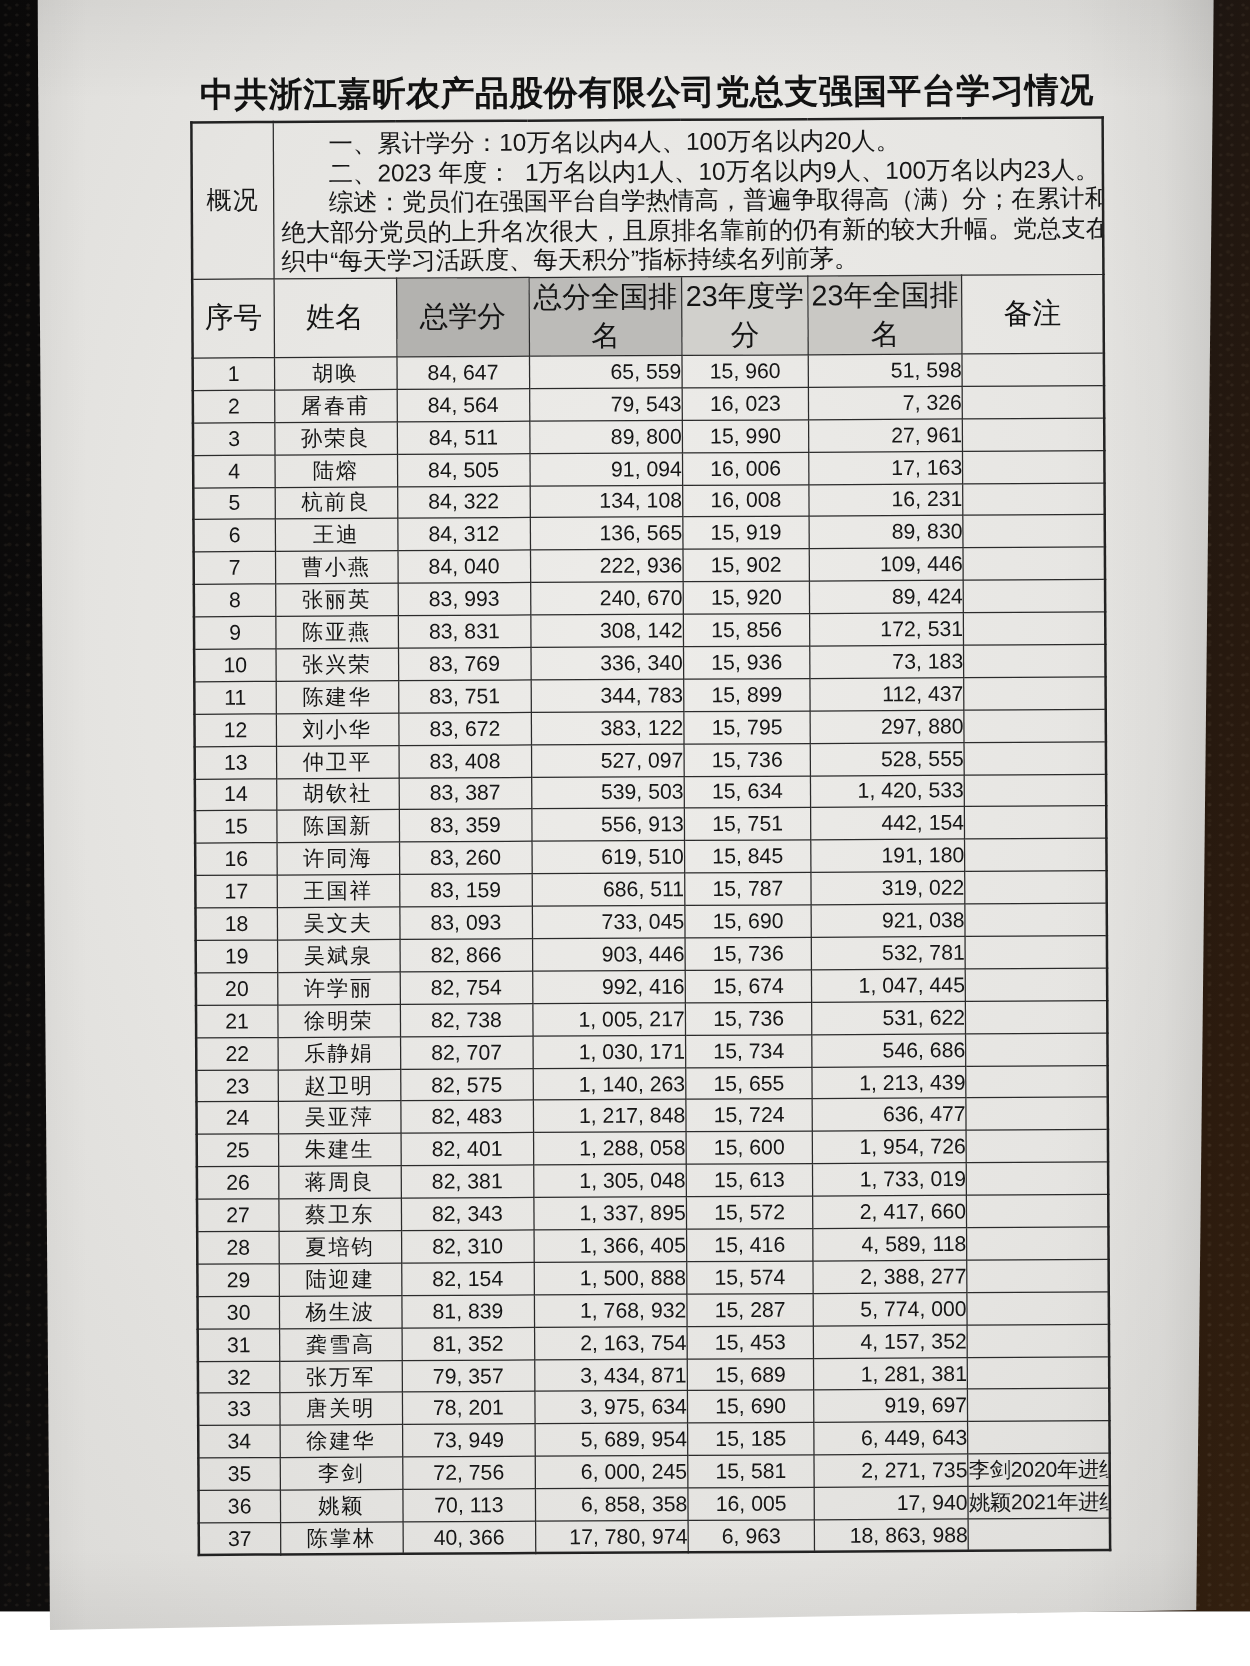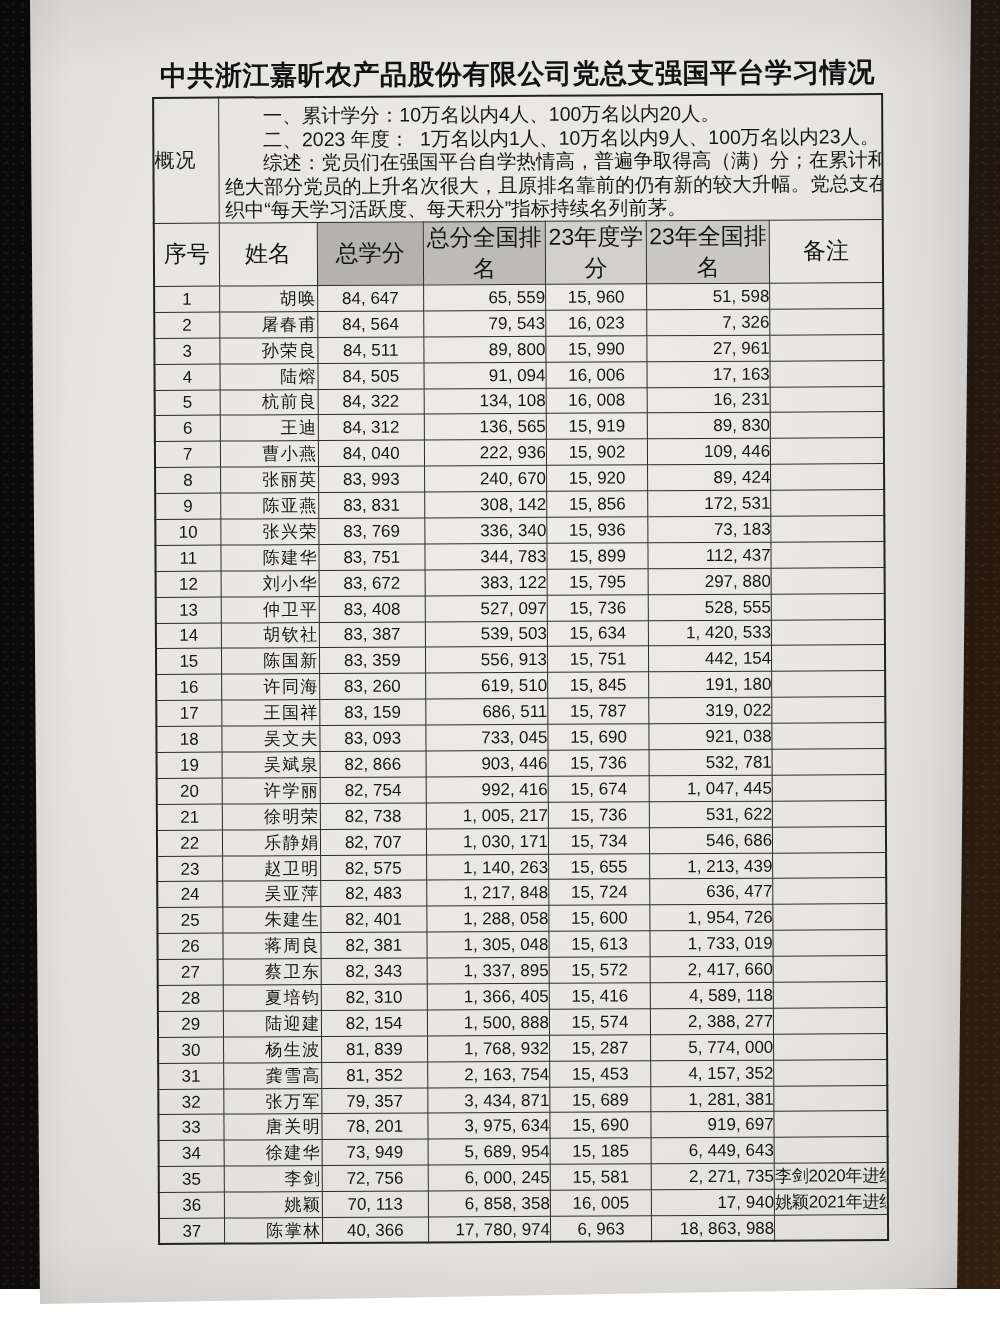--- a/index.html
+++ b/index.html
@@ -34,37 +34,37 @@
   }
   table.main{
     position:absolute;left:155px;top:95px;width:731px;height:1110px;
     border-collapse:collapse;table-layout:fixed;
     color:#171717;
   }
   table.main td{border:1.6px solid #2b2b2b;padding:0;overflow:hidden;}
   table.main{border:2.5px solid #222;}
   
   tr.overview-row{height:122px;}
-  td.ov-label{font-size:20px;letter-spacing:1px;}
+  td.ov-label{text-align:center;font-size:20px;letter-spacing:1px;}
   td.ov-text{vertical-align:top;}
   .ov-lines{padding:6px 6px 0 6px;}
   .ov-line{font-size:19.5px;line-height:23.6px;white-space:pre;color:#161616;}
   .ov-line.indent{text-indent:38px;}
   
   tr.head-row{height:30px;}
   tr.head-row td{text-align:center;font-size:23px;color:#141414;}
   tr.head-row td.h-total{background:#b3b2af;}
   tr.head-row td.h-trank{background:#bcbbb8;}
   tr.head-row td.h-yscore{background:#d1d0cc;margin-top:28px;}
   tr.head-row td.h-yrank{background:#c9c8c4;}
   
   tbody tr.data-row{height:25.9px;}
   tbody tr.data-row td{font-size:17px;line-height:1;color:#161616;}
   td.c-no{text-align:center;font-size:16px;}
-  td.c-name{text-align:right;font-size:18px;letter-spacing:1.5px;}
+  td.c-name{text-align:center;font-size:18px;letter-spacing:1.5px;}
   td.c-total{text-align:center;}
   td.c-trank{text-align:right;padding-right:26px;}
   td.c-yscore{text-align:center;}
   td.c-yrank{text-align:right;padding-right:28px;}
   td.c-remark{text-align:right;font-size:14px;white-space:nowrap;padding-left:3px;letter-spacing:-0.2px;}
 </style>
 </head>
 <body>
 
 <div class="scene">

